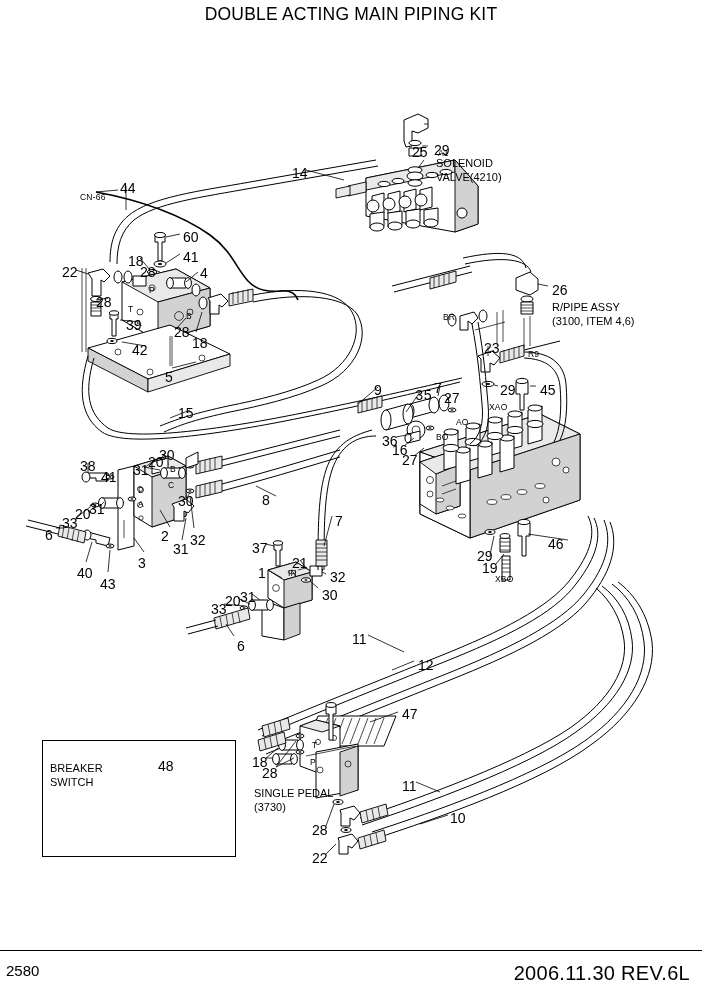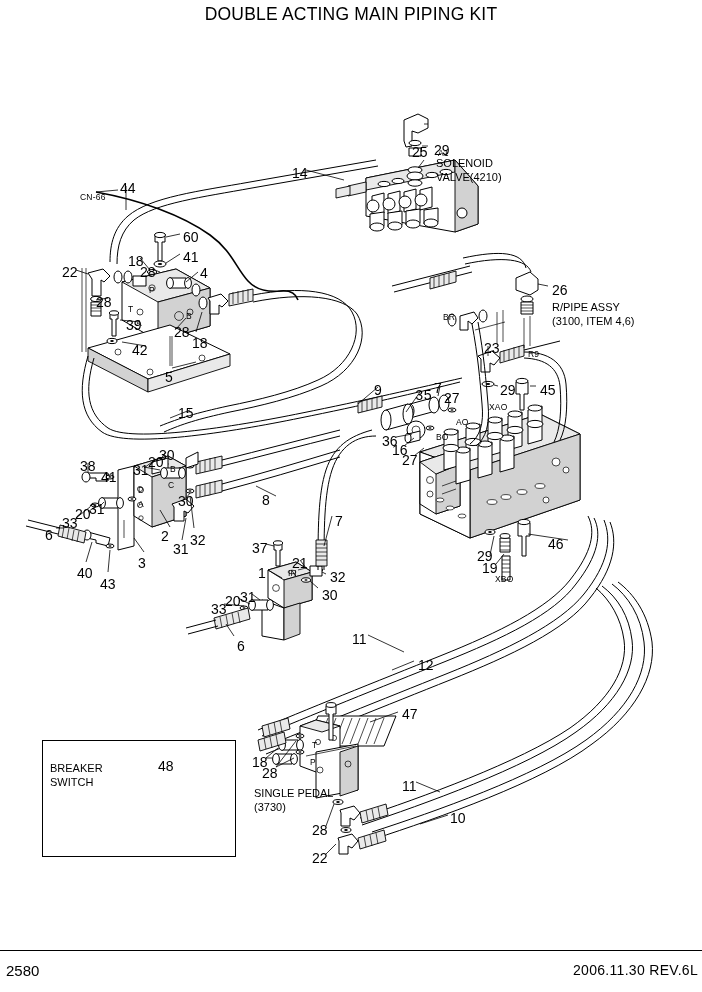--- a/index.html
+++ b/index.html
@@ -12,21 +12,21 @@
 
   
   .title{
     position:absolute;left:0;top:4px;width:702px;text-align:center;
     font-size:17.5px;letter-spacing:.2px;
   }
 
   
   .rule{position:absolute;left:0;width:702px;height:1px;background:#000;}
   .foot-left{position:absolute;left:6px;top:962px;font-size:15px;}
-  .foot-right{position:absolute;right:4px;top:962px;font-size:14px;letter-spacing:.3px;}
+  .foot-right{position:absolute;right:12px;top:962px;font-size:20px;letter-spacing:.3px;}
 
   
   .cal{
     position:absolute;font-size:14px;line-height:14px;white-space:nowrap;
   }
   .cal.xs{font-size:8.5px;letter-spacing:.2px;}
   .txt{position:absolute;font-size:10.5px;line-height:14px;white-space:pre-line;}
   .txt.b{font-size:11px;}
 
   

